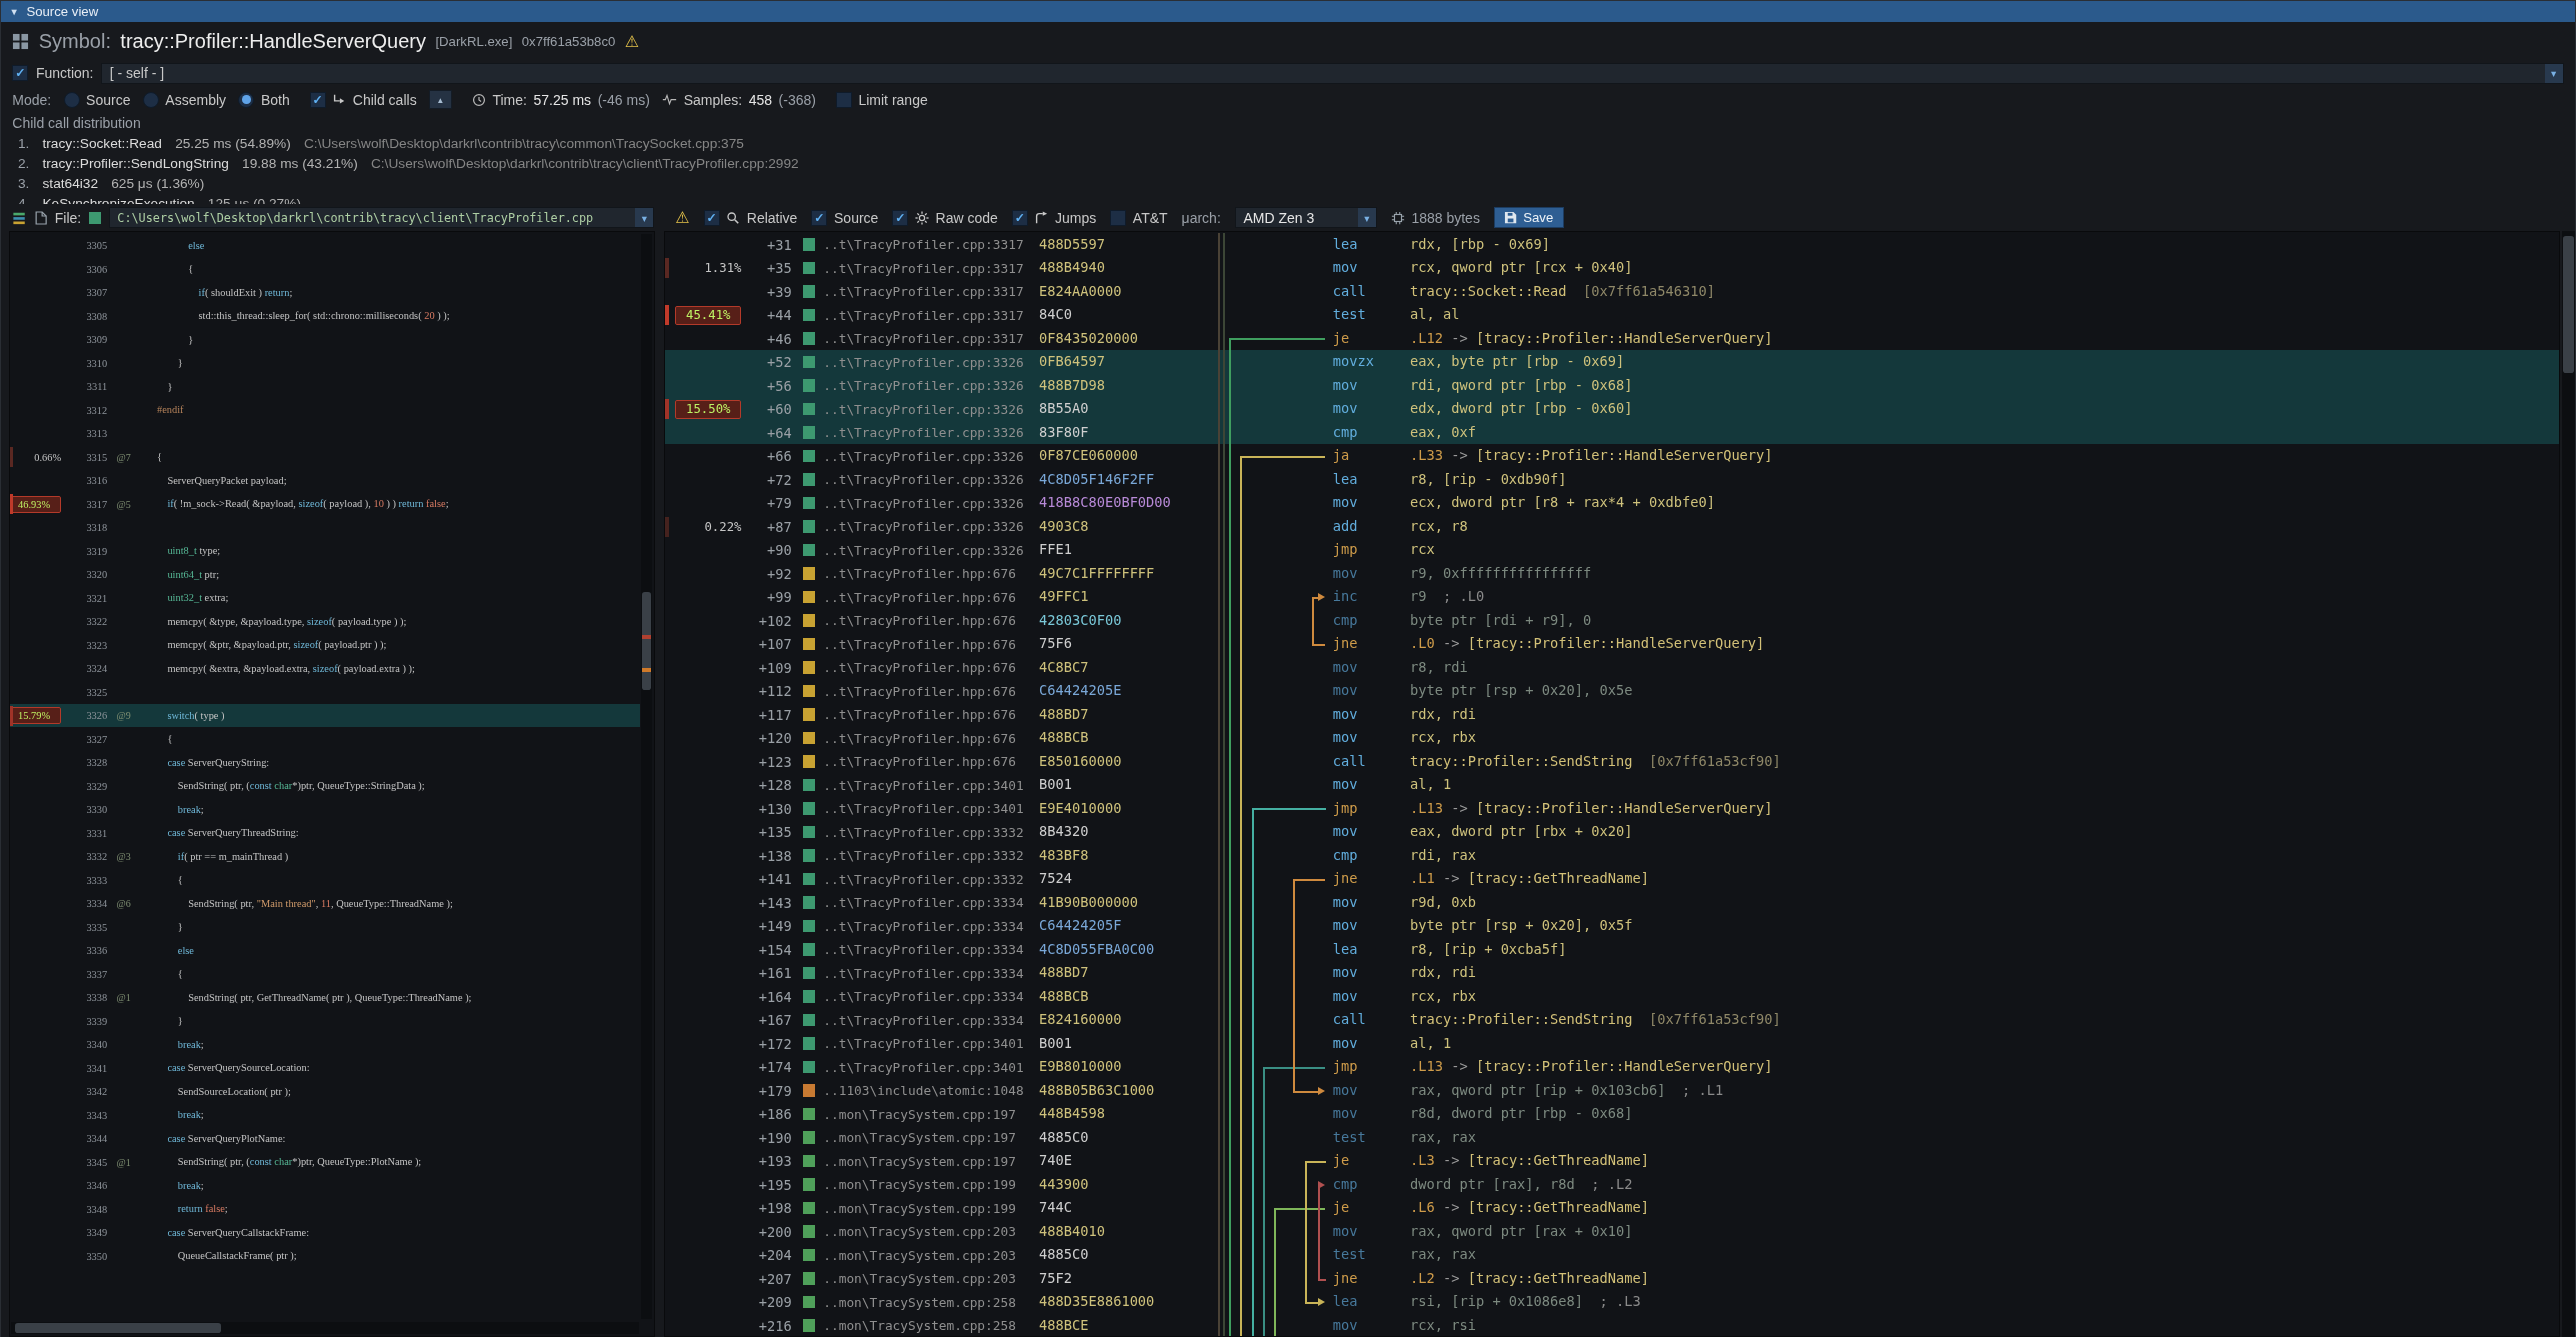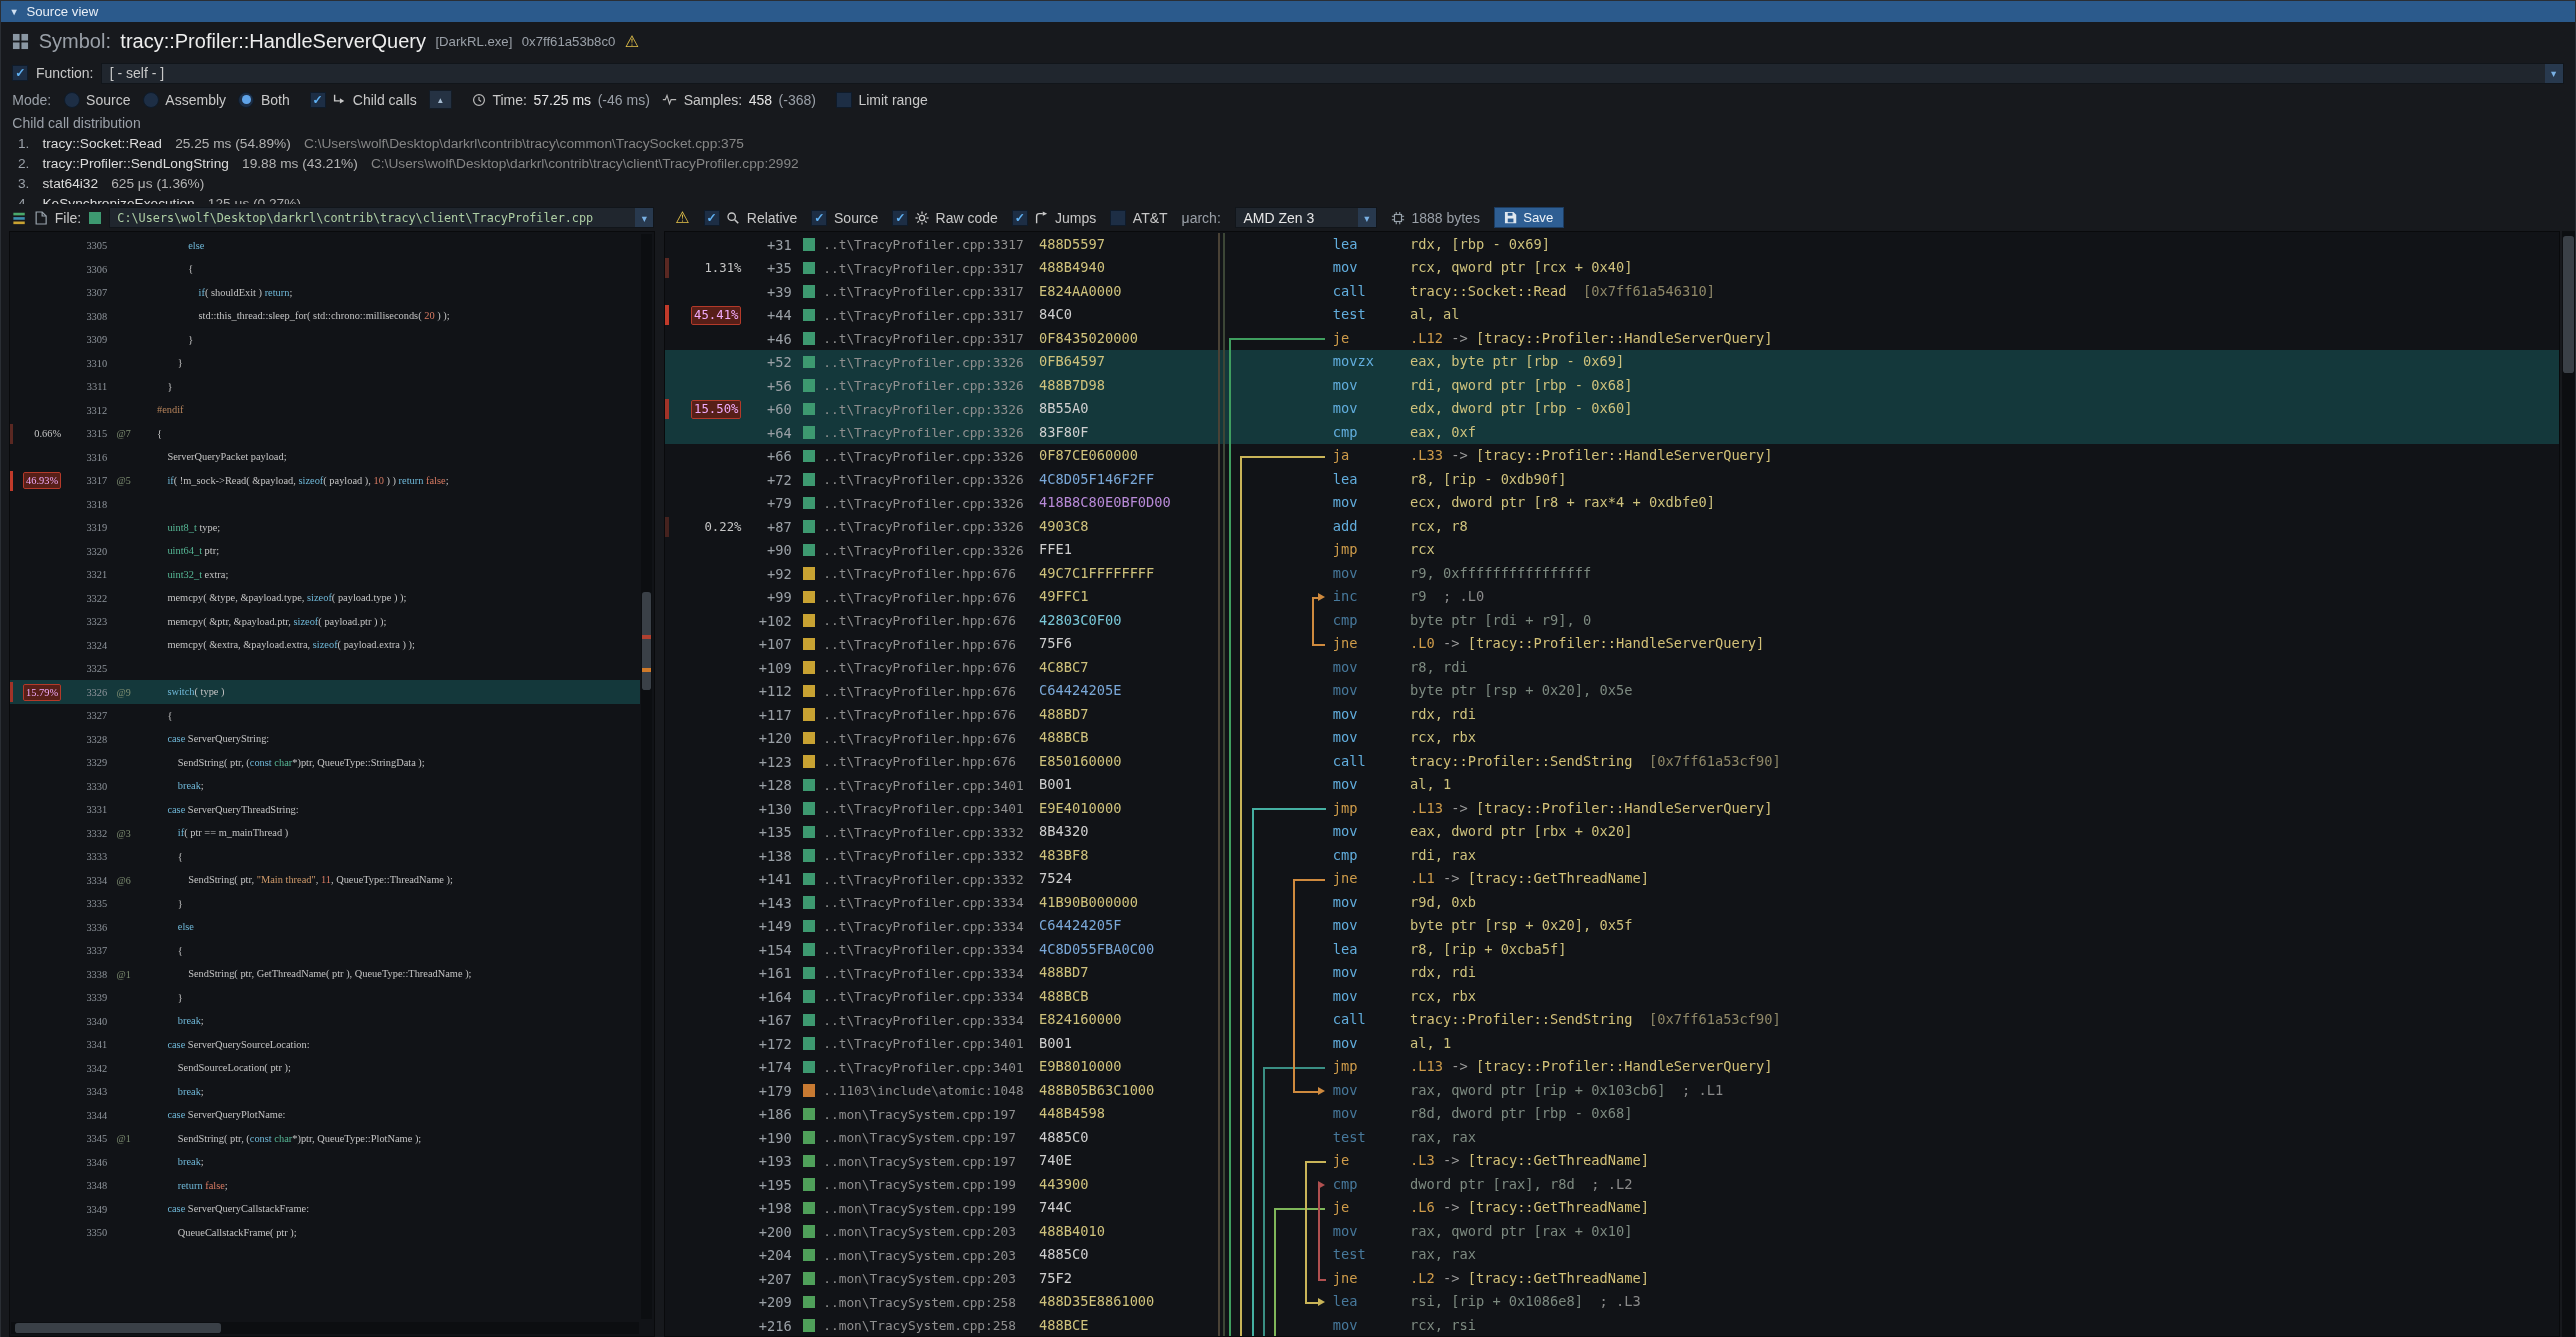--- a/index.html
+++ b/index.html
@@ -63,21 +63,21 @@
   .win-vscroll { width:13.2px; flex:0 0 13.2px; background:#0c0e11; position:relative; margin-left:1.9px; }
   .thumb { position:absolute; left:0.9px; right:0.9px; background:#3a4047; border-radius:2.8px; }
   .tick { position:absolute; left:0.9px; right:0.9px; height:3.8px; }
   
   .src-rows { position:absolute; top:1.9px; left:0; right:13.2px; bottom:17px; overflow:hidden; }
   .src-row { display:grid; grid-template-columns:60px 47px 30px 1fr; height:23.5px; font-family:Liberation Serif, serif; font-size:10.4px; white-space:pre; }
   .src-row.hl { background:#14383b; }
   .col-pct { display:flex; align-items:center; justify-content:flex-end; padding-right:8.5px; position:relative; color:#c6c6c6; }
   .src-row .col-pct { font-size:10.4px; }
   .pct-bar { position:absolute; left:0; top:1.9px; bottom:1.9px; width:3.8px; }
-  .pct-box { display:inline-block; border:0.9px solid #b43a2a; background:#571f18; border-radius:1.9px; padding:0 2px; line-height:15px; color:#f0abfc; }
+  .pct-box { display:inline-block; border:0.9px solid #b43a2a; background:#571f18; border-radius:1.9px; padding:0 10px; line-height:15px; color:#bef264; }
   .col-no { display:flex; align-items:center; justify-content:flex-end; padding-right:9.4px; color:#8f959c; }
   .col-mark { display:flex; align-items:center; color:#7f8f72; font-size:10px; }
   .col-code { line-height:23.5px; overflow:hidden; }
   .src-vscroll { position:absolute; top:1.9px; right:1.9px; bottom:17px; width:10.4px; background:#0c0e11; }
   .src-hscroll { position:absolute; left:1.9px; right:15px; bottom:1.9px; height:12.3px; background:#0c0e11; }
   .hthumb { position:absolute; top:0.9px; bottom:0.9px; background:#3a4047; border-radius:2.8px; }
   
   .c-d { color:#c4c4c4; } .c-k { color:#6fb8d8; } .c-t { color:#56b896; }
   .c-n { color:#d77a62; } .c-s { color:#cf9a6a; } .c-p { color:#b4825a; }
   
@@ -324,20 +324,21 @@
     <div class="panel src-panel">
       <div class="src-rows">
           <div class="src-row"><div class="col-pct"></div><div class="col-no">3305</div><div class="col-mark"></div><div class="col-code"><span class="c-d">                </span><span class="c-k">else</span></div></div>
           <div class="src-row"><div class="col-pct"></div><div class="col-no">3306</div><div class="col-mark"></div><div class="col-code"><span class="c-d">                {</span></div></div>
           <div class="src-row"><div class="col-pct"></div><div class="col-no">3307</div><div class="col-mark"></div><div class="col-code"><span class="c-d">                    </span><span class="c-k">if</span><span class="c-d">( shouldExit ) </span><span class="c-k">return</span><span class="c-d">;</span></div></div>
           <div class="src-row"><div class="col-pct"></div><div class="col-no">3308</div><div class="col-mark"></div><div class="col-code"><span class="c-d">                    std::this_thread::sleep_for( std::chrono::milliseconds( </span><span class="c-n">20</span><span class="c-d"> ) );</span></div></div>
           <div class="src-row"><div class="col-pct"></div><div class="col-no">3309</div><div class="col-mark"></div><div class="col-code"><span class="c-d">                }</span></div></div>
           <div class="src-row"><div class="col-pct"></div><div class="col-no">3310</div><div class="col-mark"></div><div class="col-code"><span class="c-d">            }</span></div></div>
           <div class="src-row"><div class="col-pct"></div><div class="col-no">3311</div><div class="col-mark"></div><div class="col-code"><span class="c-d">        }</span></div></div>
           <div class="src-row"><div class="col-pct"></div><div class="col-no">3312</div><div class="col-mark"></div><div class="col-code"><span class="c-d">    </span><span class="c-p">#endif</span></div></div>
+          <div class="src-row"><div class="col-pct"></div><div class="col-no">3313</div><div class="col-mark"></div><div class="col-code"></div></div>
           <div class="src-row"><div class="col-pct"><span class="pct-text">0.66%</span><span class="pct-bar" style="background: rgb(90, 40, 34);"></span></div><div class="col-no">3315</div><div class="col-mark">@7</div><div class="col-code"><span class="c-d">    {</span></div></div>
           <div class="src-row"><div class="col-pct"></div><div class="col-no">3316</div><div class="col-mark"></div><div class="col-code"><span class="c-d">        ServerQueryPacket payload;</span></div></div>
           <div class="src-row"><div class="col-pct"><span class="pct-box">46.93%</span><span class="pct-bar" style="background: rgb(192, 58, 42);"></span></div><div class="col-no">3317</div><div class="col-mark">@5</div><div class="col-code"><span class="c-d">        </span><span class="c-k">if</span><span class="c-d">( !m_sock-&gt;Read( &amp;payload, </span><span class="c-k">sizeof</span><span class="c-d">( payload ), </span><span class="c-n">10</span><span class="c-d"> ) ) </span><span class="c-k">return</span><span class="c-d"> </span><span class="c-n">false</span><span class="c-d">;</span></div></div>
           <div class="src-row"><div class="col-pct"></div><div class="col-no">3318</div><div class="col-mark"></div><div class="col-code"></div></div>
           <div class="src-row"><div class="col-pct"></div><div class="col-no">3319</div><div class="col-mark"></div><div class="col-code"><span class="c-d">        </span><span class="c-t">uint8_t</span><span class="c-d"> type;</span></div></div>
           <div class="src-row"><div class="col-pct"></div><div class="col-no">3320</div><div class="col-mark"></div><div class="col-code"><span class="c-d">        </span><span class="c-t">uint64_t</span><span class="c-d"> ptr;</span></div></div>
           <div class="src-row"><div class="col-pct"></div><div class="col-no">3321</div><div class="col-mark"></div><div class="col-code"><span class="c-d">        </span><span class="c-t">uint32_t</span><span class="c-d"> extra;</span></div></div>
           <div class="src-row"><div class="col-pct"></div><div class="col-no">3322</div><div class="col-mark"></div><div class="col-code"><span class="c-d">        memcpy( &amp;type, &amp;payload.type, </span><span class="c-k">sizeof</span><span class="c-d">( payload.type ) );</span></div></div>
           <div class="src-row"><div class="col-pct"></div><div class="col-no">3323</div><div class="col-mark"></div><div class="col-code"><span class="c-d">        memcpy( &amp;ptr, &amp;payload.ptr, </span><span class="c-k">sizeof</span><span class="c-d">( payload.ptr ) );</span></div></div>
           <div class="src-row"><div class="col-pct"></div><div class="col-no">3324</div><div class="col-mark"></div><div class="col-code"><span class="c-d">        memcpy( &amp;extra, &amp;payload.extra, </span><span class="c-k">sizeof</span><span class="c-d">( payload.extra ) );</span></div></div>

